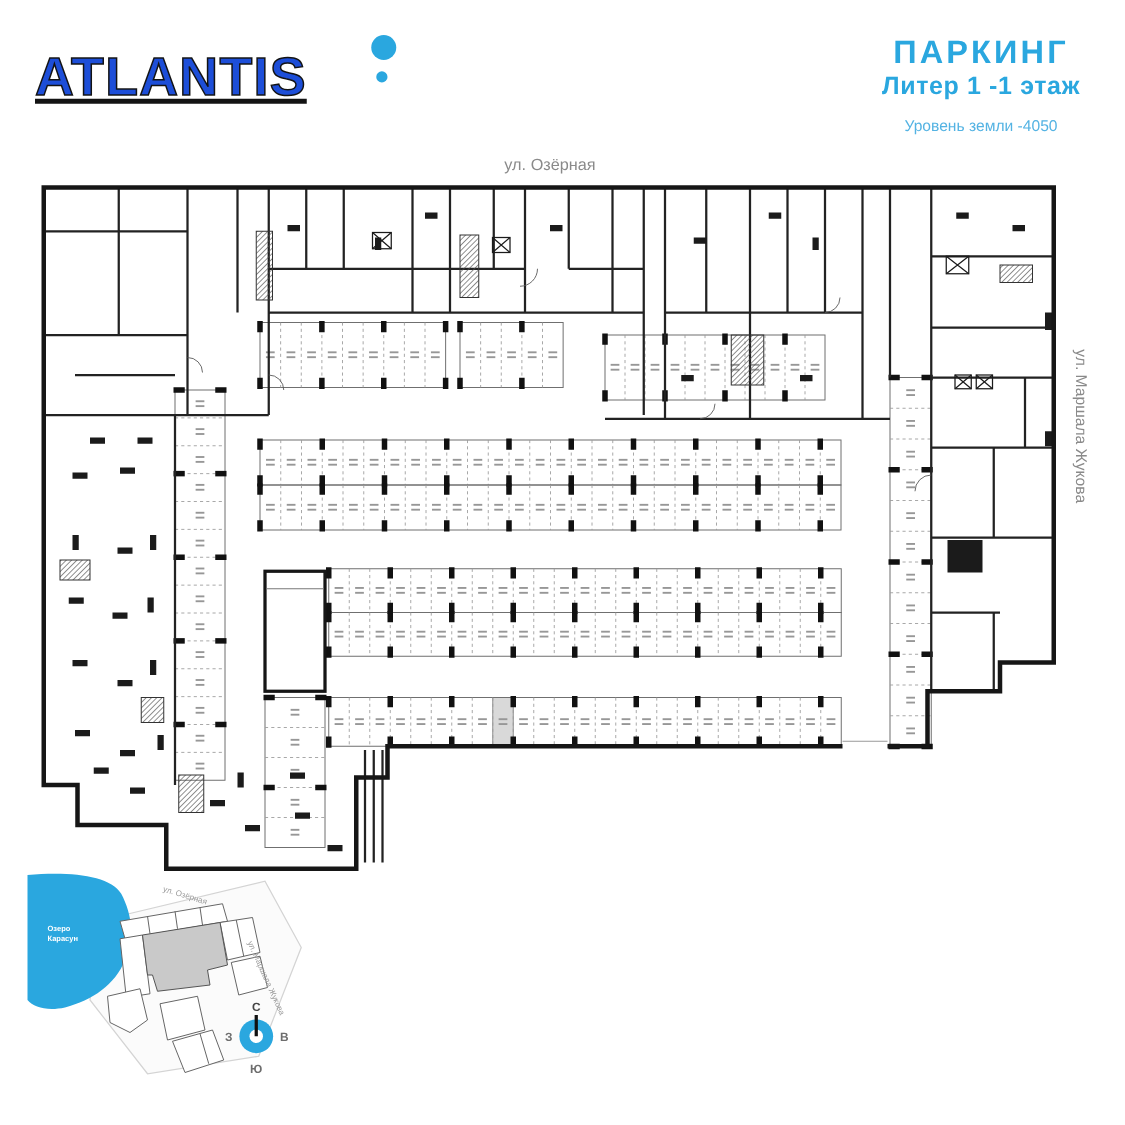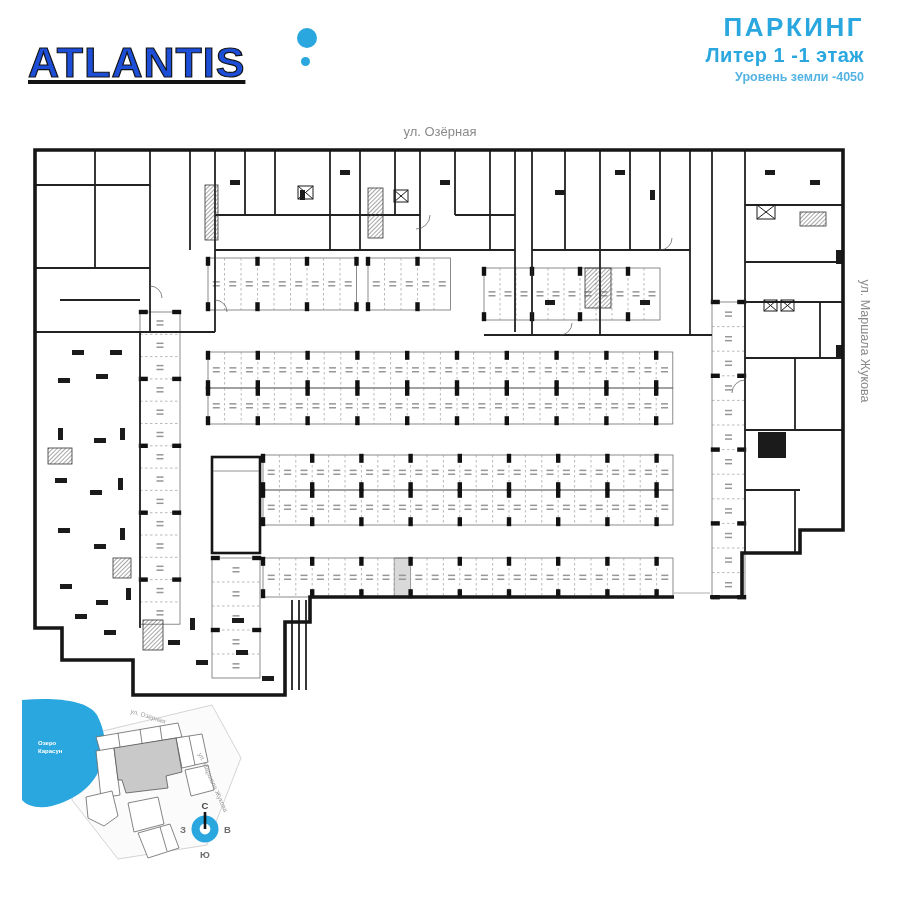--- a/index.html
+++ b/index.html
@@ -3,24 +3,24 @@
 <meta charset="utf-8">
 <style>
   :root{ --accent:#2AA7DF; --accent-light:#54B3E3; --wall:#1b1b1b; --street:#8a8a8a; }
   html,body{margin:0;padding:0;}
   body{width:900px;height:900px;position:relative;background:#fff;overflow:hidden;
        font-family:"Liberation Sans",sans-serif;}
   .logo{position:absolute;left:28px;top:38px;font-size:43px;font-weight:700;
         letter-spacing:1px;color:#1d4ed8;text-decoration:underline;-webkit-text-stroke:1.2px #131313;}
   .dot-lg{position:absolute;left:297px;top:28px;width:20px;height:20px;border-radius:50%;background:var(--accent);}
   .dot-sm{position:absolute;left:301px;top:57px;width:9px;height:9px;border-radius:50%;background:var(--accent);}
-  .titles{position:absolute;right:36px;top:14px;text-align:right;}
+  .titles{position:absolute;right:36px;top:28px;text-align:center;}
   .titles .t1{font-size:26px;font-weight:600;letter-spacing:2.5px;color:var(--accent);line-height:1;}
   .titles .t2{font-size:20px;font-weight:700;letter-spacing:.5px;color:var(--accent);margin-top:5px;line-height:1;}
-  .titles .t3{font-size:12.5px;font-weight:700;color:var(--accent-light);margin-top:6px;line-height:1;}
+  .titles .t3{font-size:12.5px;font-weight:400;color:var(--accent-light);margin-top:16px;line-height:1;}
   svg{position:absolute;left:0;top:0;}
   text{font-family:"Liberation Sans",sans-serif;}
   .street-lbl{font-size:13px;fill:var(--street);}
   .street-lbl-v{font-size:12.5px;fill:var(--street);}
   .mini-street{font-size:6.5px;fill:#9a9a9a;}
   .lake-lbl{font-size:6px;fill:#ffffff;font-weight:bold;}
   .cmp{font-size:9.5px;fill:#6e6e6e;font-weight:bold;}
 </style>
 </head>
 <body>

